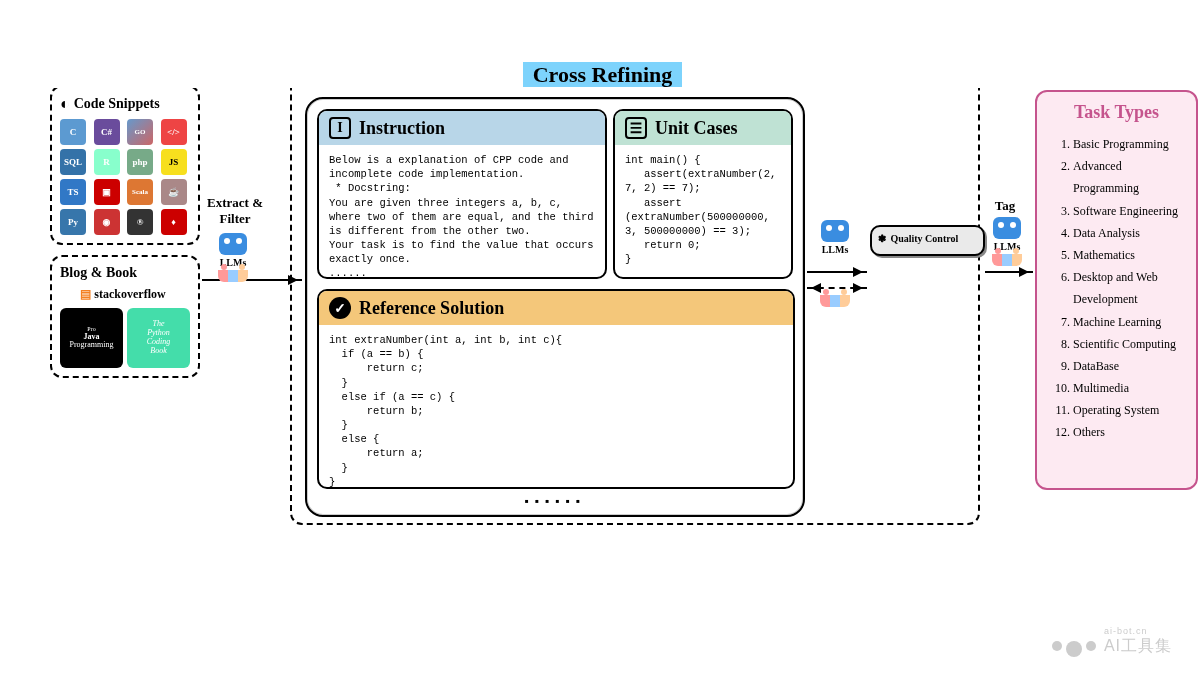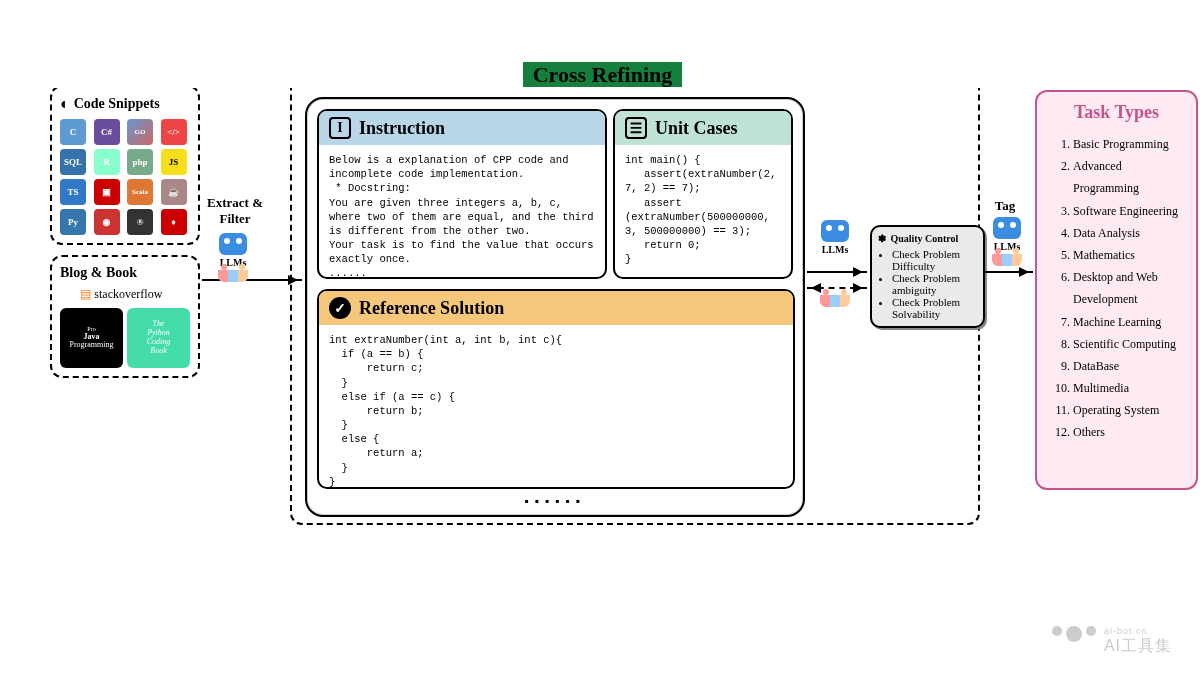--- a/index.html
+++ b/index.html
@@ -13,21 +13,21 @@
 .icon-gh::before { content:"◐"; font-size:16px; }
 .icon-grid { display:grid; grid-template-columns:repeat(4,1fr); gap:4px; }
 .lang-ico { width:26px; height:26px; border-radius:4px; display:flex; align-items:center; justify-content:center; font-size:9px; font-weight:bold; color:#fff; }
 .c1{background:#5c9ad1;} .c2{background:#6a4c9c;} .c3{background:linear-gradient(135deg,#69c,#c66);font-size:7px;} .c4{background:#e44;}
 .c5{background:#3472a8;} .c6{background:#8fc;} .c7{background:#7a8;} .c8{background:#f7df1e;color:#000;}
 .c9{background:#3178c6;} .c10{background:#c00;} .c11{background:#d73;font-size:7px;} .c12{background:#a88;}
 .c13{background:#3776ab;} .c14{background:#c33;} .c15{background:#333;} .c16{background:#c00;}
 .blog-imgs { display:flex; gap:4px; margin-top:6px; }
 .bimg { flex:1; height:60px; border-radius:6px; display:flex; flex-direction:column; justify-content:center; align-items:center; font-size:8px; color:#fff; line-height:1.1; }
 .java-bk{background:#000;} .py-bk{background:#4da;}
-.stack-logo { display:flex; align-items:center; gap:3px; font-size:12px; font-weight:normal; margin-top:4px;padding-left:20px; }
+.stack-logo { display:flex; align-items:center; gap:3px; font-size:12px; font-weight:bold; margin-top:4px;padding-left:20px; }
 .stack-logo::before{content:"▤"; color:#f48024;}
 
 
 .arrow-lbl { position:absolute; font-weight:bold; font-size:13px; text-align:center; line-height:1.2; }
 .llm-ico { position:absolute; width:34px; text-align:center; }
 .llm-bot { width:28px;height:22px;background:#3a8de0;border-radius:6px;position:relative;margin:0 auto 2px; }
 .llm-bot::before{content:"";position:absolute;left:5px;top:5px;width:6px;height:6px;background:#fff;border-radius:50%;}
 .llm-bot::after{content:"";position:absolute;right:5px;top:5px;width:6px;height:6px;background:#fff;border-radius:50%;}
 .llm-txt{font-size:10px;font-weight:bold;}
 .people { width:30px;height:12px;background:linear-gradient(90deg,#f99 33%,#9cf 33% 66%,#fc9 66%);border-radius:0 0 6px 6px;margin:2px auto 0;position:relative; }
@@ -59,21 +59,21 @@
 .qc .qc-t{font-weight:bold;display:flex;align-items:center;gap:4px;font-size:10px;margin-bottom:4px;}
 .qc .qc-t::before{content:"❃";}
 .qc ul{list-style:disc;margin-left:14px;}
 
 
 .tt { position:absolute; left:985px; top:25px; width:163px; height:400px; border:2px solid #c5548d; border-radius:12px; background:#fdeaf2; padding:10px 10px; }
 .tt-title{color:#c5548d;font-size:18px;font-weight:bold;text-align:center;margin-bottom:10px;}
 .tt ol{list-style:decimal;margin-left:26px;font-size:12px;line-height:1.85;font-weight:500;}
 
 
-.wm{position:absolute;right:28px;bottom:18px;color:#ccc;font-family:sans-serif;font-size:16px;letter-spacing:1px;display:flex;align-items:flex-start;gap:8px;}
+.wm{position:absolute;right:28px;bottom:18px;color:#ccc;font-family:sans-serif;font-size:16px;letter-spacing:1px;display:flex;align-items:flex-end;gap:8px;}
 .wm-dots{display:flex;gap:4px;}.wm-dot{width:10px;height:10px;background:#ccc;border-radius:50%;}.wm-dot.big{width:16px;height:16px;}
 .wm-txt small{display:block;font-size:9px;}
 </style>
 </head>
 <body>
 
 <div class="canvas">
 
   <div class="sources">
     <div class="src-box">
@@ -125,21 +125,21 @@
 
   <div class="arrow-lbl" style="left:150px;top:130px;width:70px">Extract &amp; Filter</div>
   <div class="arrow" style="left:152px;top:214px;width:100px"></div>
   <div class="llm-ico" style="left:166px;top:168px">
       <div class="llm-bot"></div>
       <div class="llm-txt">LLMs</div>
       <div class="people"></div>
     </div>
 
   <div class="main-dash"></div>
-  <div class="main-title"><span style="background:#15803d;padding:0 10px">Cross Refining</span></div>
+  <div class="main-title"><span style="background:#7dd3fc;padding:0 10px">Cross Refining</span></div>
 
   <div class="doc-card">
     <div class="panel p-inst">
       <div class="p-hdr">
           <span class="ico-sq">I</span>
           <span>Instruction</span>
         </div>
       <div class="p-body">Below is a explanation of CPP code and incomplete code implementation.
  * Docstring:
 You are given three integers a, b, c, where two of them are equal, and the third is different from the other two.
@@ -183,25 +183,20 @@
   <div class="llm-ico" style="left:768px;top:155px">
       <div class="llm-bot"></div>
       <div class="llm-txt">LLMs</div>
     </div>
   <div class="llm-ico" style="left:768px;top:228px">
       <div class="people"></div>
     </div>
 
   <div class="qc">
     <div class="qc-t">Quality Control</div>
-    <ul>
-      <li>Check Problem Difficulty</li>
-      <li>Check Problem ambiguity</li>
-      <li>Check Problem Solvability</li>
-    </ul>
   </div>
 
   <div class="arrow-lbl" style="left:935px;top:133px;width:40px">Tag</div>
   <div class="arrow" style="left:935px;top:206px;width:48px"></div>
   <div class="llm-ico" style="left:940px;top:152px">
       <div class="llm-bot"></div>
       <div class="llm-txt">LLMs</div>
       <div class="people"></div>
     </div>
 

